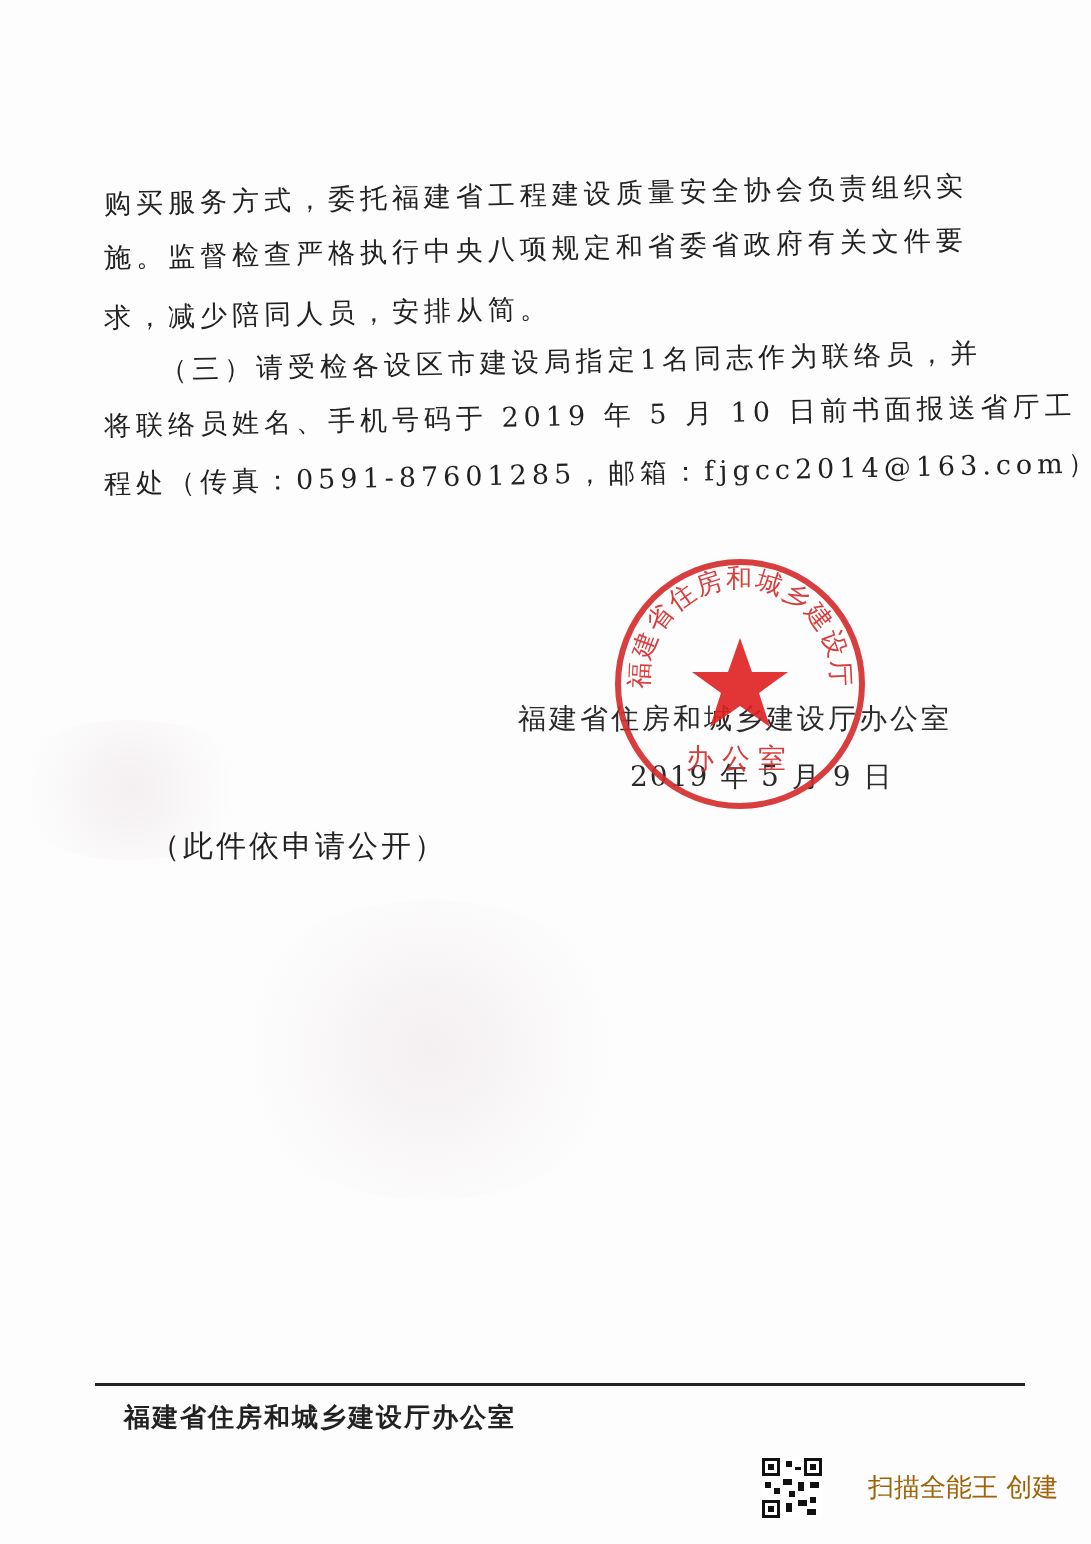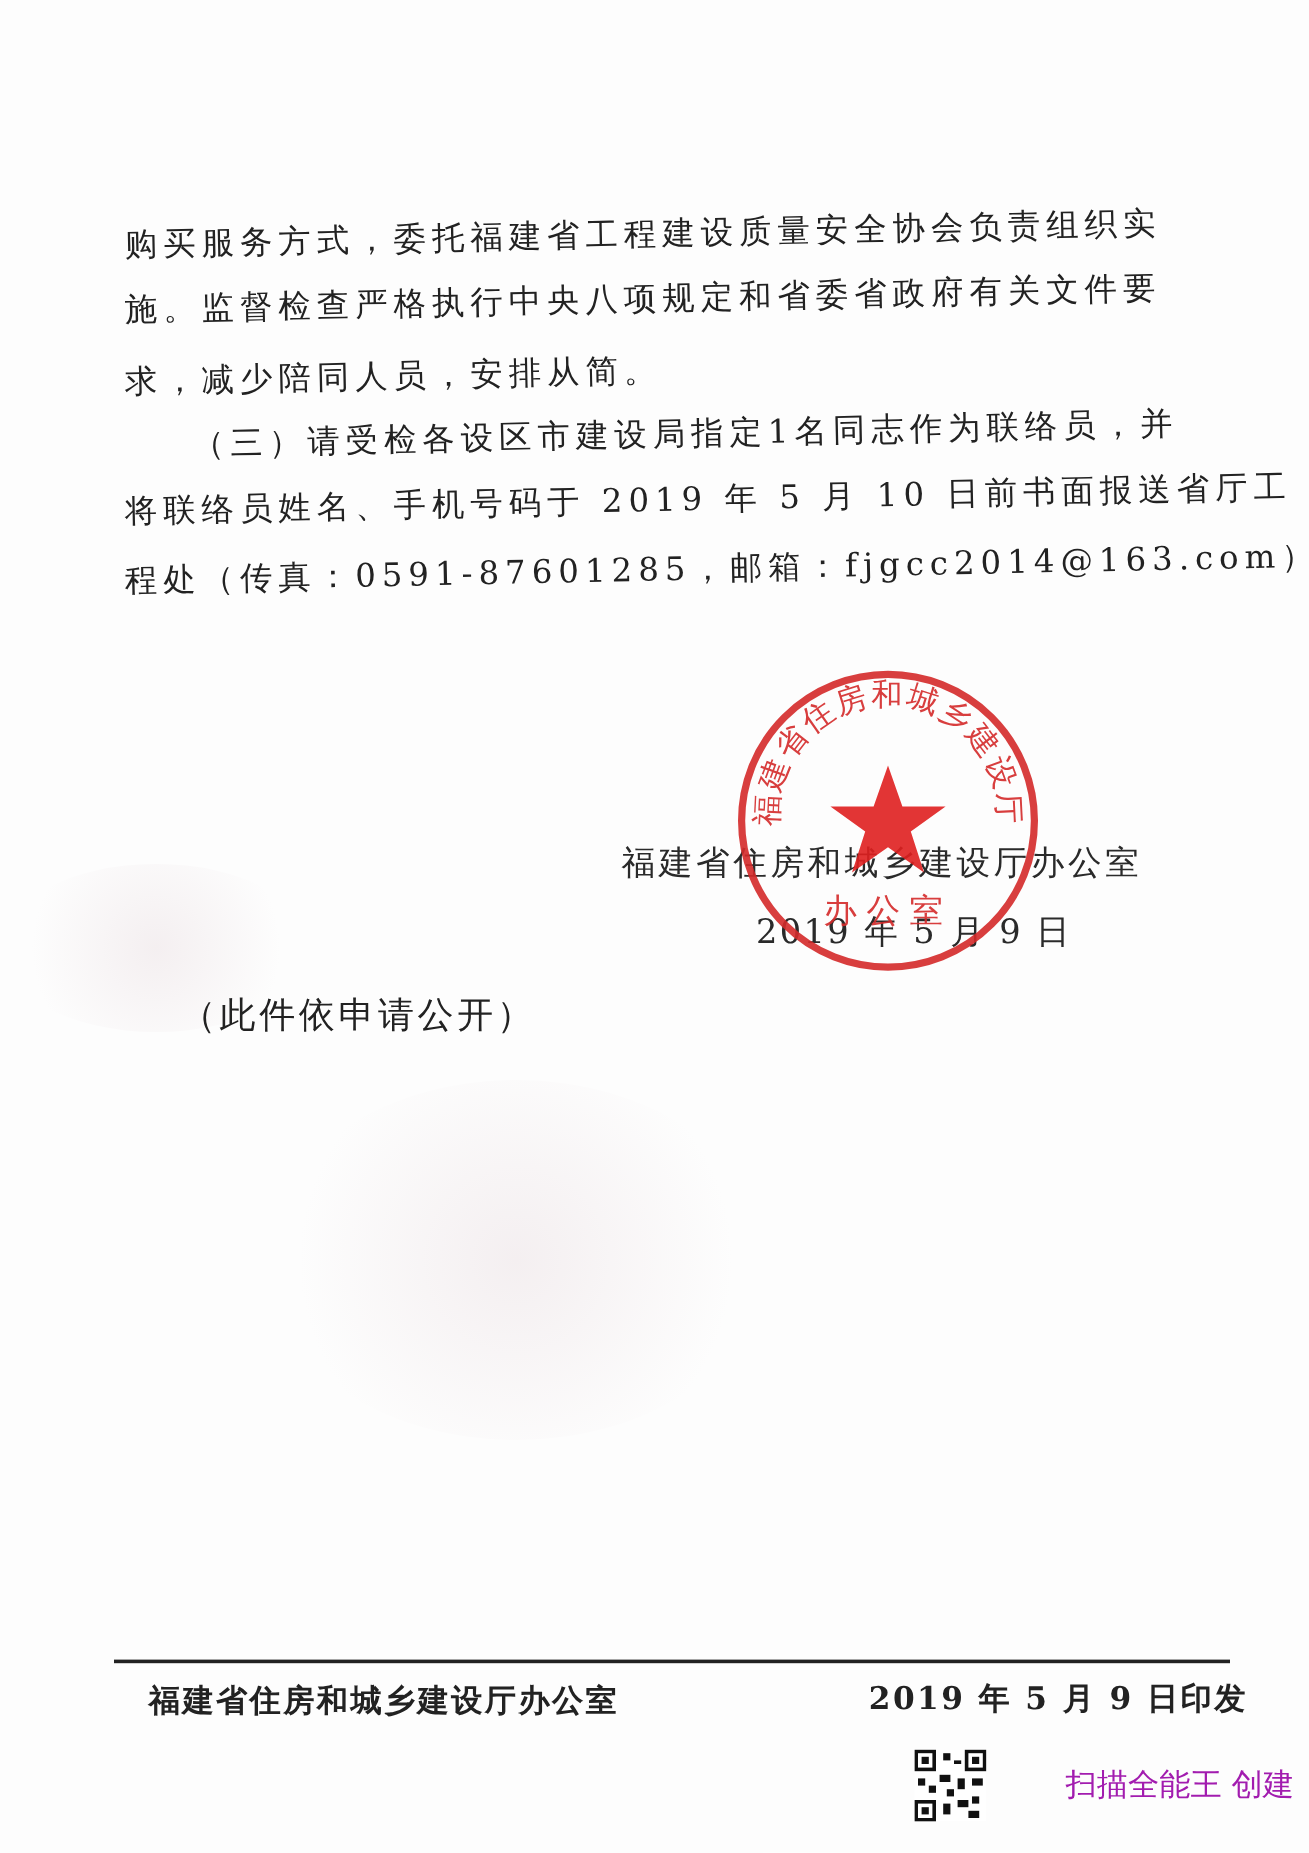--- a/index.html
+++ b/index.html
@@ -20,21 +20,21 @@
   .l5 { left: 104px; top: 408px; }
   .l6 { left: 104px; top: 466px; }
   .sign-org { position: absolute; left: 518px; top: 700px; font-size: 28px; letter-spacing: 3px; color: #2a2a2a; white-space: nowrap; }
   .sign-date { position: absolute; left: 630px; top: 758px; font-size: 28px; letter-spacing: 2px; color: #2a2a2a; white-space: nowrap; }
   .public-note { position: absolute; left: 150px; top: 826px; font-size: 30px; font-weight: normal; letter-spacing: 3px; color: #222; white-space: nowrap; }
   .stamp { position: absolute; left: 612px; top: 556px; width: 256px; height: 256px; opacity: 0.9; }
   .footer-rule { position: absolute; left: 95px; top: 1383px; width: 930px; height: 3px; background: #222; }
   .footer-org { position: absolute; left: 124px; top: 1400px; font-size: 26px; font-weight: bold; letter-spacing: 2px; color: #222; white-space: nowrap; }
   .footer-date { position: absolute; left: 724px; top: 1398px; font-size: 26px; font-weight: bold; letter-spacing: 2px; color: #222; white-space: nowrap; }
   .qr { position: absolute; left: 762px; top: 1458px; width: 60px; height: 60px; }
-  .scanner-label { position: absolute; left: 888px; top: 1470px; font-family: "DejaVu Sans", "Liberation Sans", sans-serif; font-size: 26px; color: #a21caf; white-space: nowrap; }
+  .scanner-label { position: absolute; left: 868px; top: 1470px; font-family: "DejaVu Sans", "Liberation Sans", sans-serif; font-size: 26px; color: #a16207; white-space: nowrap; }
 </style>
 </head>
 <body>
 
 <div class="page">
   <div class="smudge" style="left:0;top:720px;width:260px;height:140px;"></div>
   <div class="smudge" style="left:220px;top:900px;width:420px;height:300px;"></div>
 
   <div class="line l1">购买服务方式，委托福建省工程建设质量安全协会负责组织实</div>
   <div class="line l2">施。监督检查严格执行中央八项规定和省委省政府有关文件要</div>
@@ -55,21 +55,20 @@
       <textPath href="#arcTop" startOffset="50%" text-anchor="middle">福建省住房和城乡建设厅</textPath>
     </text>
     <polygon points="128,82 140,116 176,116 147,137 158,171 128,150 98,171 109,137 80,116 116,116" fill="#e02020"></polygon>
     <text x="128" y="212" font-size="28" text-anchor="middle" fill="#d42a2a" font-family="DejaVu Sans, sans-serif" letter-spacing="8">办公室</text>
   </svg>
 
   <div class="public-note">（此件依申请公开）</div>
 
   <div class="footer-rule"></div>
   <div class="footer-org">福建省住房和城乡建设厅办公室</div>
-  <div class="footer-date">2019 年 5 月 9 日印发</div>
 
   <svg class="qr" viewBox="0 0 20 20">
     <rect width="20" height="20" fill="#fff"></rect>
     <rect x="0" y="0" width="6" height="6" fill="#111"></rect>
       <rect x="1" y="1" width="4" height="4" fill="#fff"></rect>
       <rect x="2" y="2" width="2" height="2" fill="#111"></rect>
     <rect x="14" y="0" width="6" height="6" fill="#111"></rect>
       <rect x="15" y="1" width="4" height="4" fill="#fff"></rect>
       <rect x="16" y="2" width="2" height="2" fill="#111"></rect>
     <rect x="0" y="14" width="6" height="6" fill="#111"></rect>

